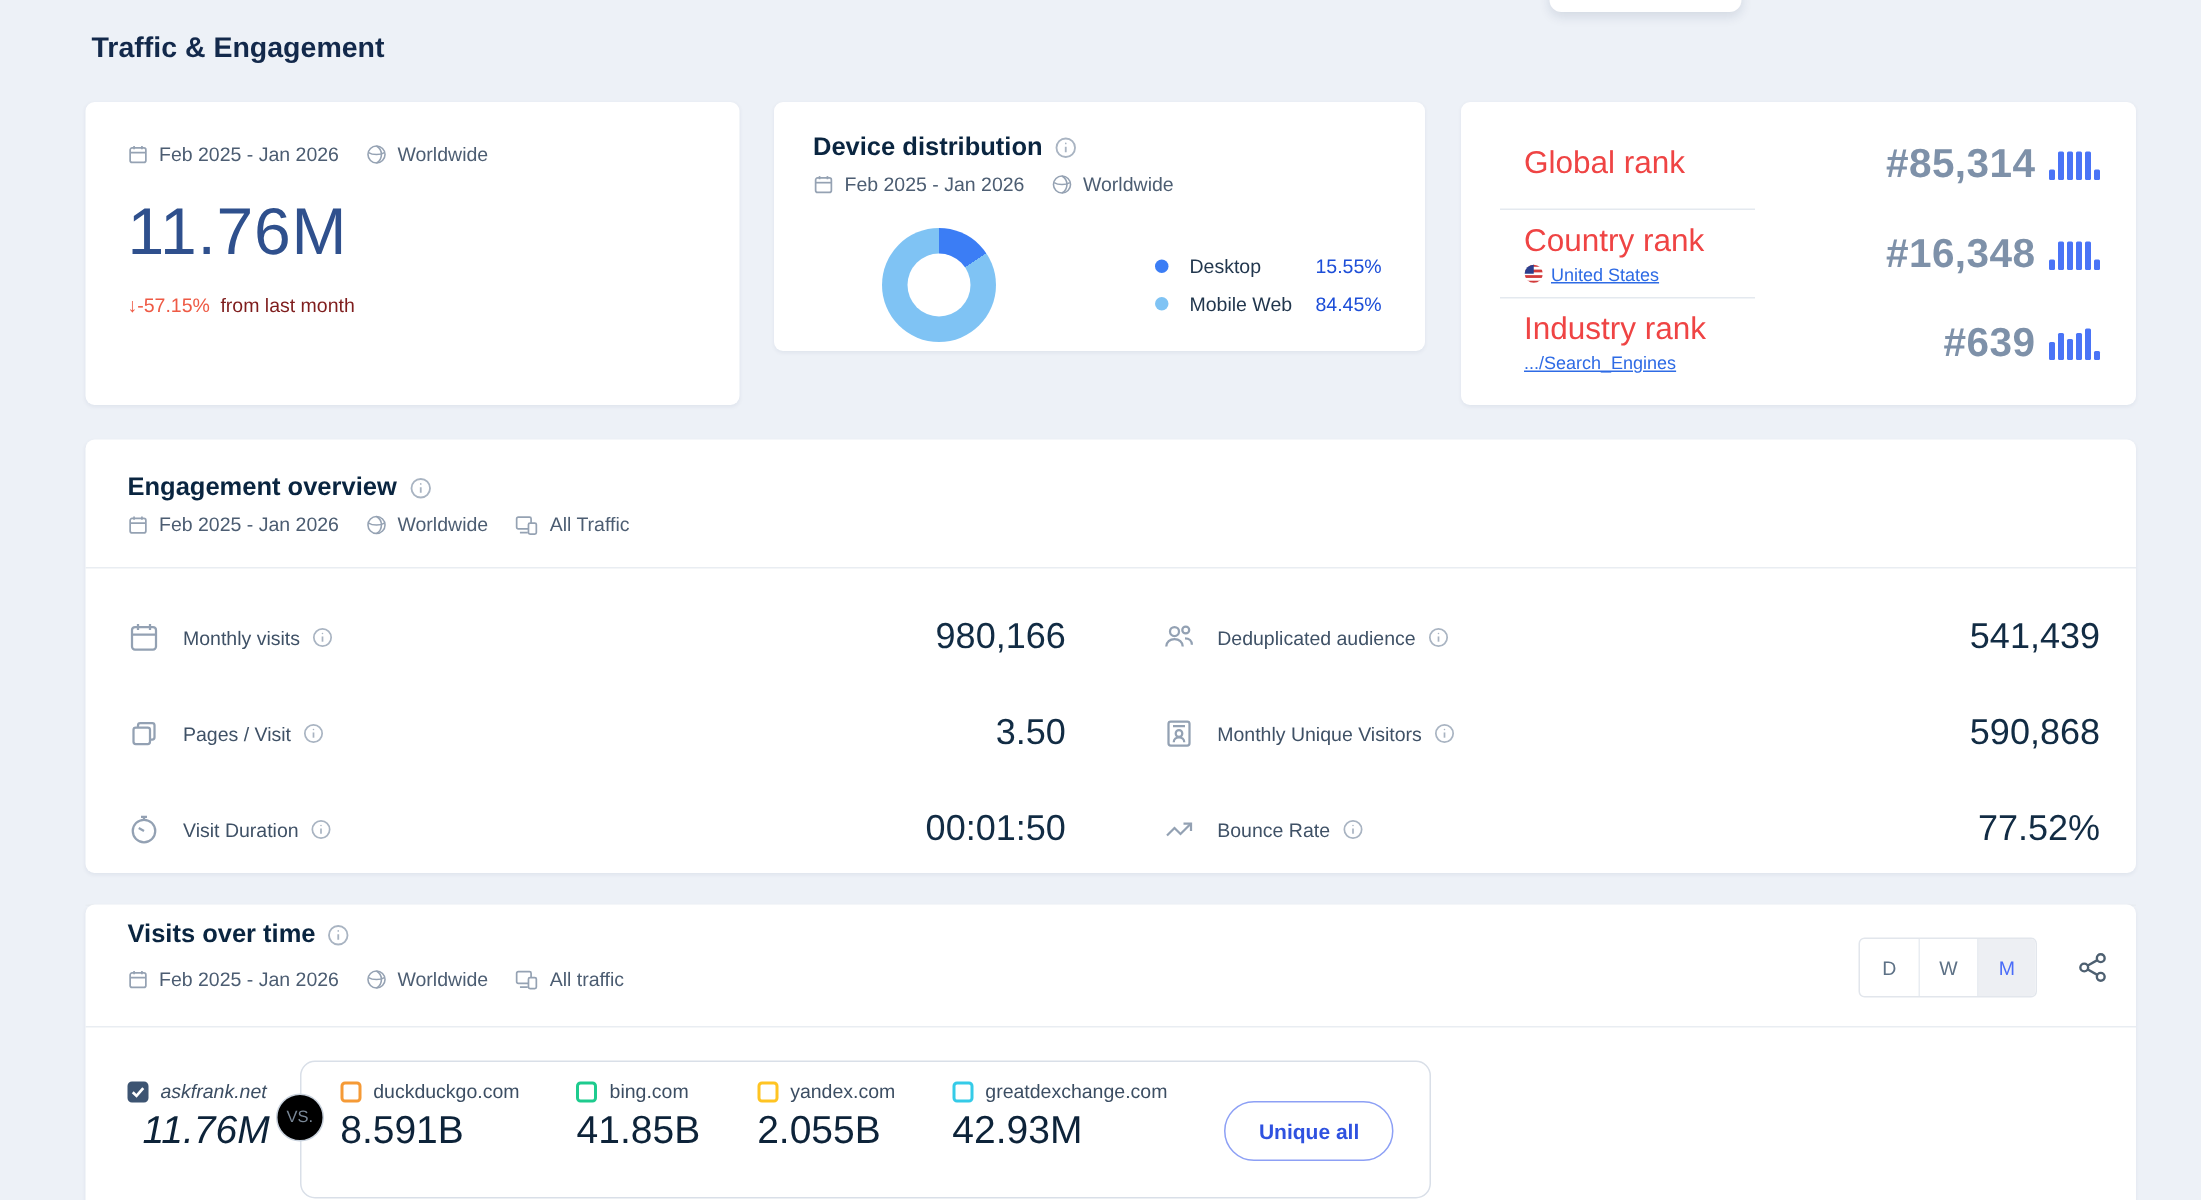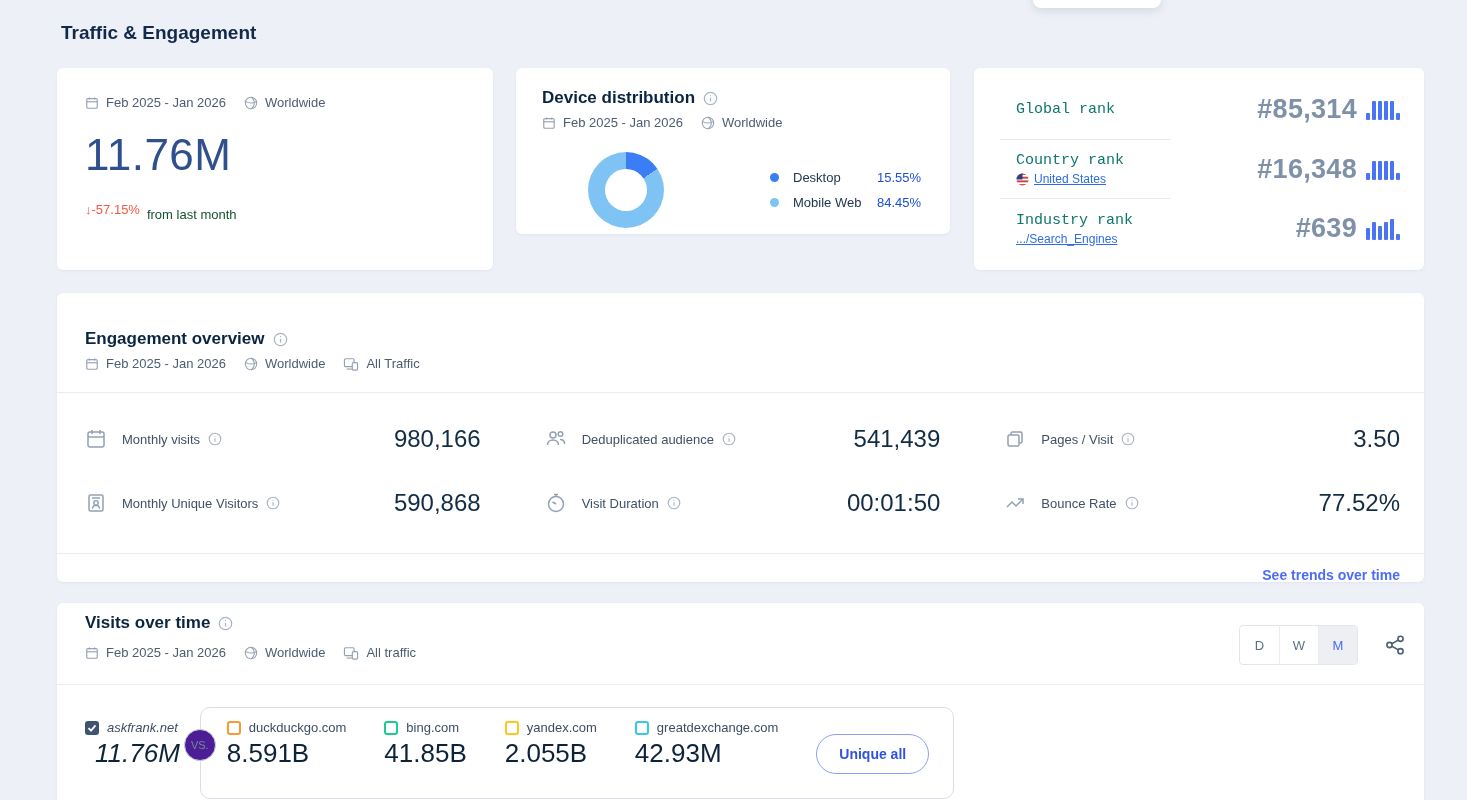--- a/index.html
+++ b/index.html
@@ -23,51 +23,51 @@
   .sub-row { display:flex; align-items:center; gap:7px; margin-top:7px; font-size:13px; color:#4c5d72; }
   .sub-row .sep { width:4px; }
   .icn { display:inline-flex; align-items:center; justify-content:center; color:#95a2b3; flex:0 0 auto; }
   .info { color:#a9b4c2; cursor:pointer; }
 
   
   .card-total { left:57px; top:68px; width:436px; height:202px; padding:20px 28px; }
   .big-number { margin-top:20px; font-size:44px; font-weight:300; letter-spacing:.5px; color:#2f508d; }
   .change-row { margin-top:16px; font-size:13px; display:flex; gap:7px; align-items:center; }
   .change-neg { color:#ee5a45; }
-  .change-label { color:#14532d;margin-top:11px; }
+  .change-label { color:#7f1d1d; }
 
   
   .card-device { left:516px; top:68px; width:434px; height:166px; padding:20px 26px; }
   .device-body { display:flex; align-items:center; margin-top:22px; }
   .donut { width:76px; height:76px; border-radius:50%; position:relative; margin-left:46px; }
   .donut::after { content:""; position:absolute; inset:17px; background:#fff; border-radius:50%; }
   .legend { margin-left:106px; display:flex; flex-direction:column; gap:10px; }
   .legend-row { display:flex; align-items:center; font-size:13px; }
   .legend-dot { width:9px; height:9px; border-radius:50%; background:var(--c); margin-right:14px; }
   .legend-label { color:#22374e; font-weight:500; min-width:78px; }
   .legend-value { color:#1d4ed8; margin-left:6px; }
 
   
   .card-ranks { left:974px; top:68px; width:450px; height:202px; padding:12px 24px 12px 42px; display:flex; flex-direction:column; justify-content:center; }
   .rank-row { display:flex; align-items:center; height:59px; }
   .rank-divider { height:1px; background:#e4e9ef; width:170px; margin-left:-16px; }
   .rank-left { flex:1; }
-  .rank-label { font-size:15px; color:#0f766e;font-family:Liberation Mono, monospace; }
+  .rank-label { font-size:21px; color:#ef4444; }
   .rank-link-row { display:flex; align-items:center; gap:5px; margin-top:3px; }
   .rank-link { font-size:12px; color:#2e6be5; text-decoration:underline; cursor:pointer; }
   .rank-right { display:flex; align-items:center; gap:9px; }
   .rank-value { font-size:27px; font-weight:700; color:#7e91a9; letter-spacing:.3px; }
   .spark { display:flex; align-items:flex-end; gap:2px; height:22px; color:var(--c); }
   .spark i { display:block; width:4px; background:currentColor; border-radius:1px; }
 
   
   .card-engage { left:57px; top:293px; width:1367px; height:289px; }
-  .engage-head { padding:8px 28px 0;margin-top:28px; }
+  .engage-head { padding:22px 28px 0; }
   .engage-divider { height:1px; background:#e9edf2; margin-top:21px; }
-  .metric-grid { display:grid; grid-template-columns:1fr 1fr 1fr; column-gap:64px; padding:14px 24px 0 28px; }
+  .metric-grid { display:grid; grid-template-columns:1fr 1fr; column-gap:64px; padding:14px 24px 0 28px; }
   .metric-cell { display:flex; align-items:center; height:64px; }
   .metric-label { font-size:13px; color:#3f5166; margin-left:15px; margin-right:8px; }
   .metric-value { margin-left:auto; font-size:24px; color:#122c44; }
   .engage-footer { display:flex; justify-content:flex-end; padding:13px 24px 0; }
   .link-blue { color:#4a6cf8; font-size:14px; font-weight:700; cursor:pointer; }
 
   
   .card-visits { left:57px; top:603px; width:1367px; height:240px; }
   .visits-head { padding:10px 28px 0; position:relative; }
   .controls { position:absolute; top:22px; right:18px; display:flex; align-items:center; gap:26px; }
@@ -80,21 +80,21 @@
 
   
   .compare-row { display:flex; align-items:flex-start; padding:22px 0 0 28px; }
   .main-site { margin-top:13px;font-style:italic; }
   .chip-head { display:flex; align-items:center; gap:8px; }
   .chip-name { font-size:13px; color:#3c4e63; }
   .chip-value { font-size:26px; font-weight:500; color:#0d2339; margin-top:3px; }
   .main-site .chip-value { margin-left:10px; }
   .cbx { width:14px; height:14px; border-radius:3px; border:2px solid var(--c); background:#fff; flex:0 0 auto; cursor:pointer; }
   .cbx.filled { background:var(--c); border-color:var(--c); display:flex; align-items:center; justify-content:center; color:#fff; }
-  .vs-badge { width:32px; height:32px; border-radius:50%; background:#4c1d95; border:1px solid #c9d2dd; color:#7a8897; font-size:11px; display:flex; align-items:center; justify-content:center; margin:22px -16px 0 4px; position:relative; z-index:2; }
+  .vs-badge { width:32px; height:32px; border-radius:50%; background:#000000; border:1px solid #c9d2dd; color:#7a8897; font-size:11px; display:flex; align-items:center; justify-content:center; margin:22px -16px 0 4px; position:relative; z-index:2; }
   .compet-box { border:1px solid #d9dfe8; border-radius:10px; background:#fff; display:flex; align-items:flex-start; gap:38px; padding:12px 24px 24px 26px; min-height:92px; }
   .compet { cursor:default; }
   .clear-all { margin-top:14px; height:40px; padding:0 22px; border-radius:20px; border:1.5px solid #8da0f5; background:#fff; color:#2f52e0; font-size:14px; font-weight:700; font-family:inherit; cursor:pointer; }
 
   svg { display:block; }
 </style>
 </head>
 <body>
 
 <div class="partial-popup"></div>

